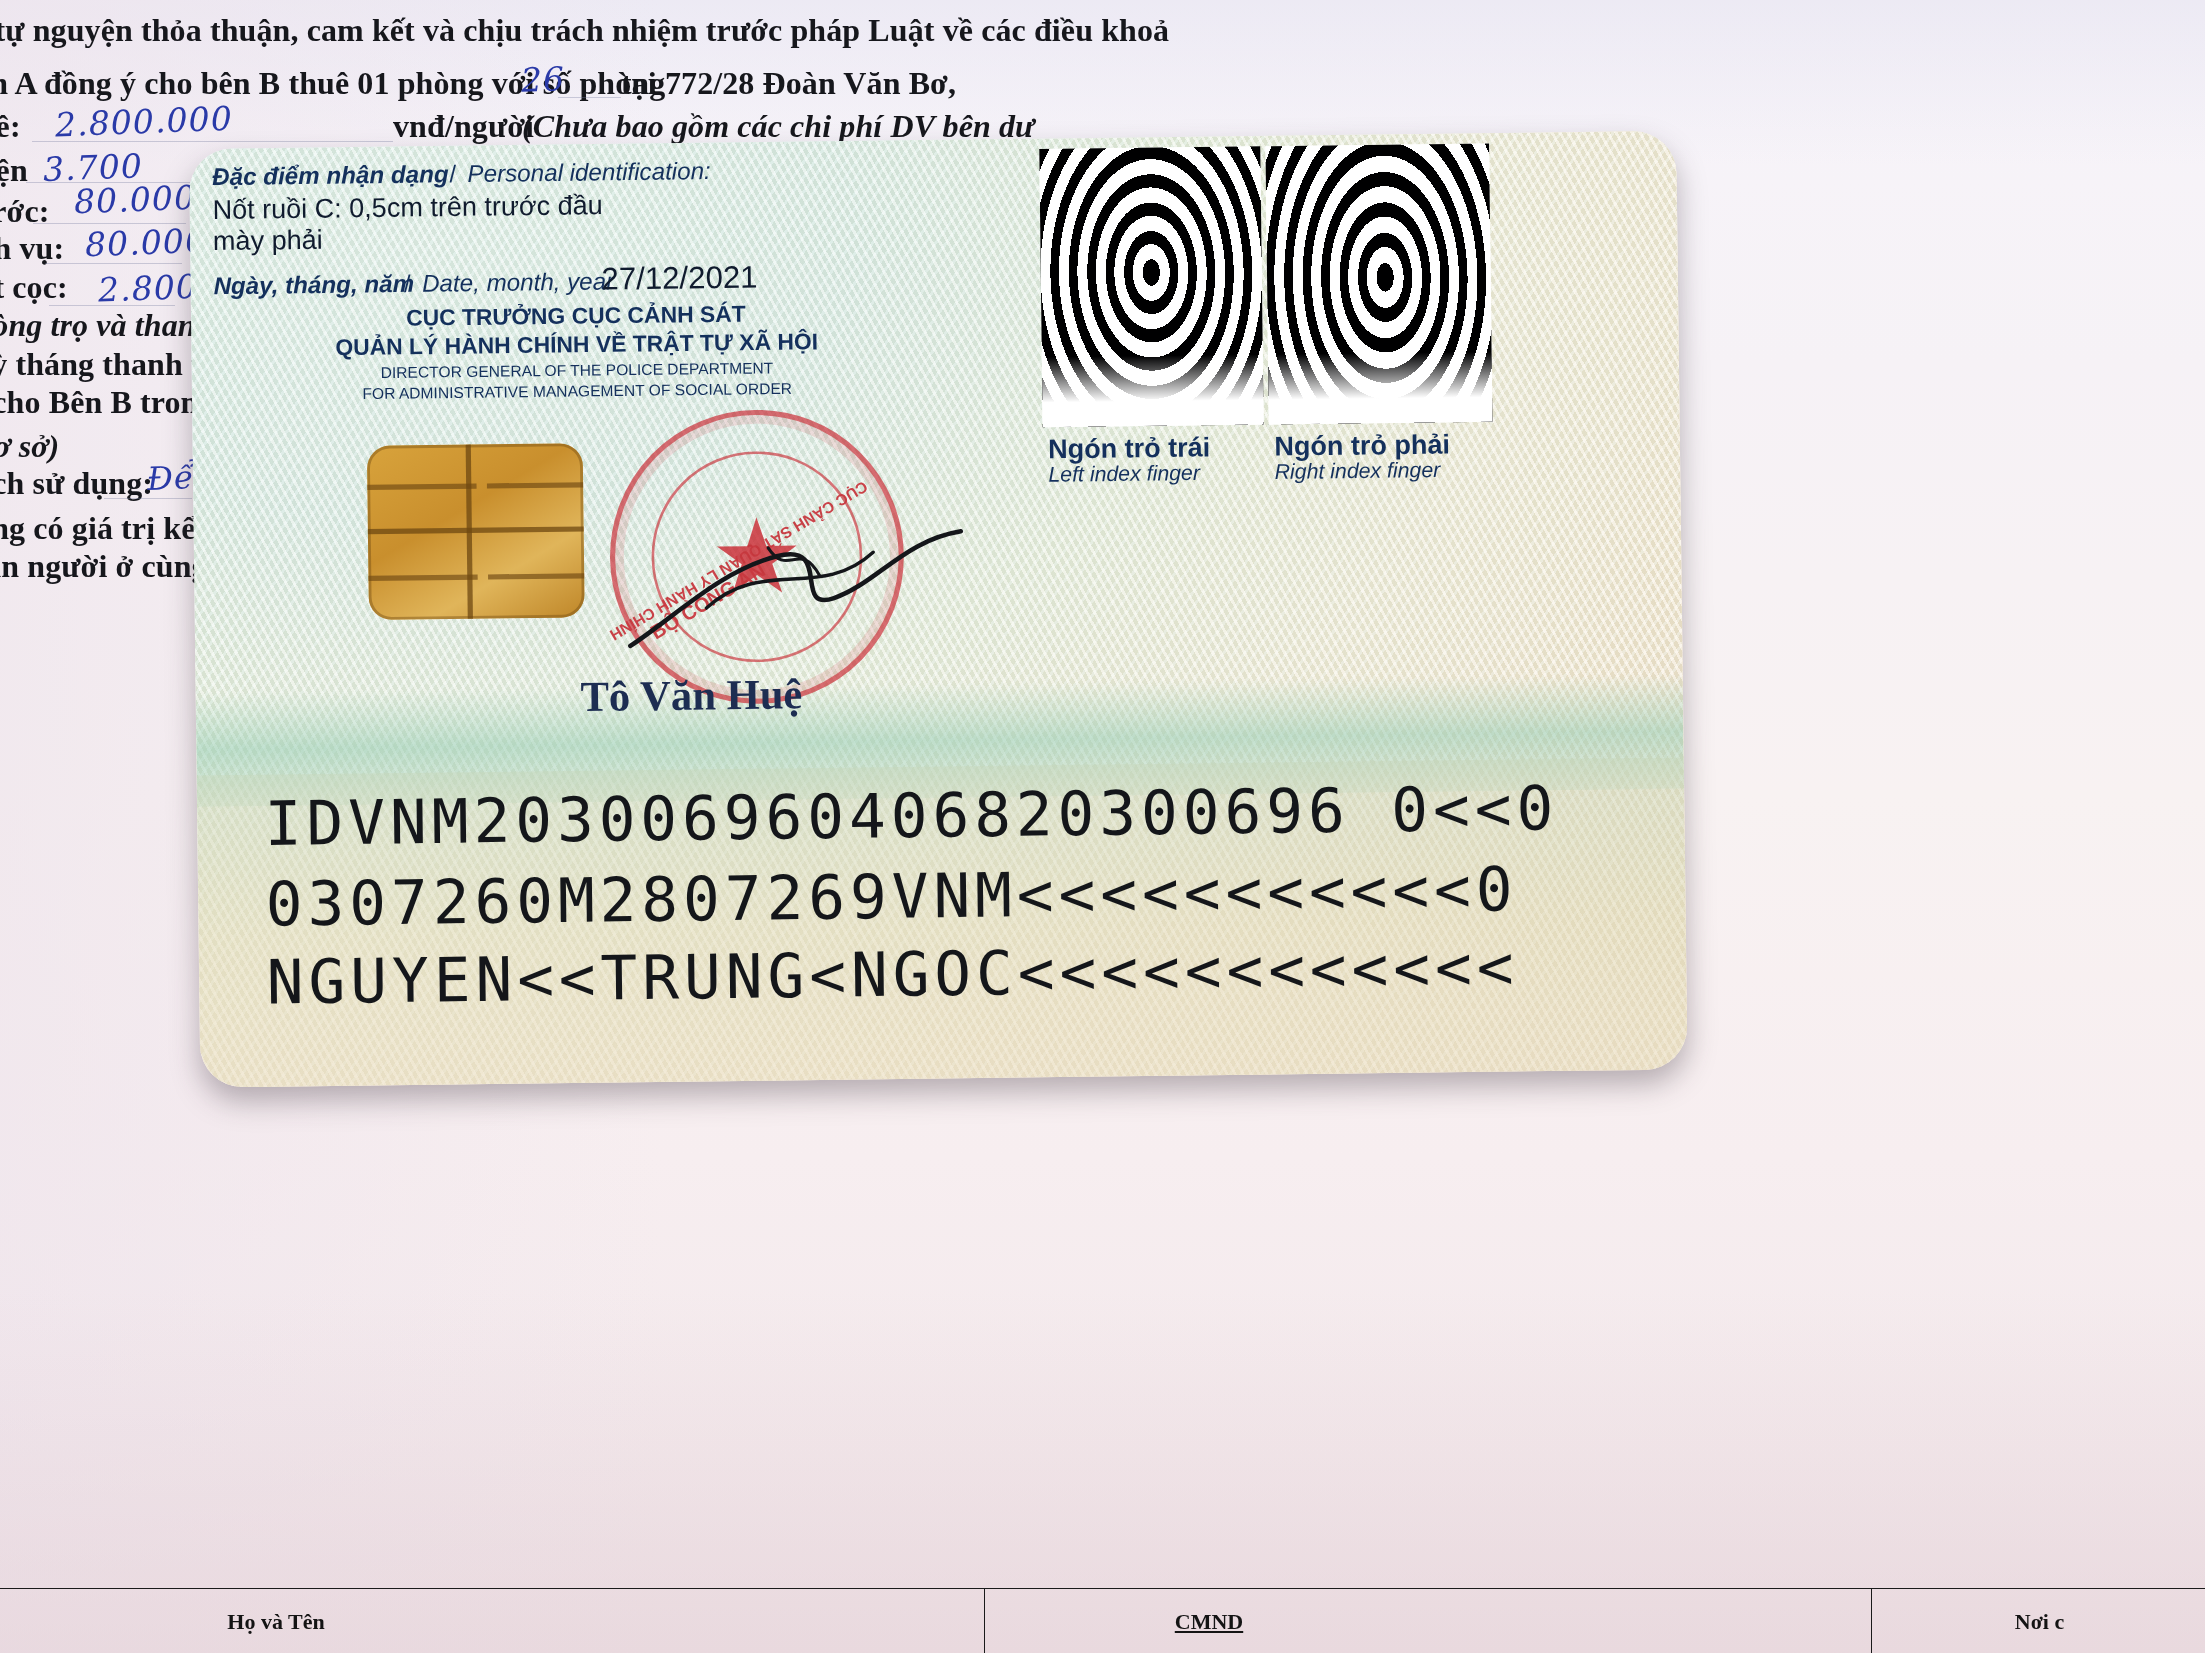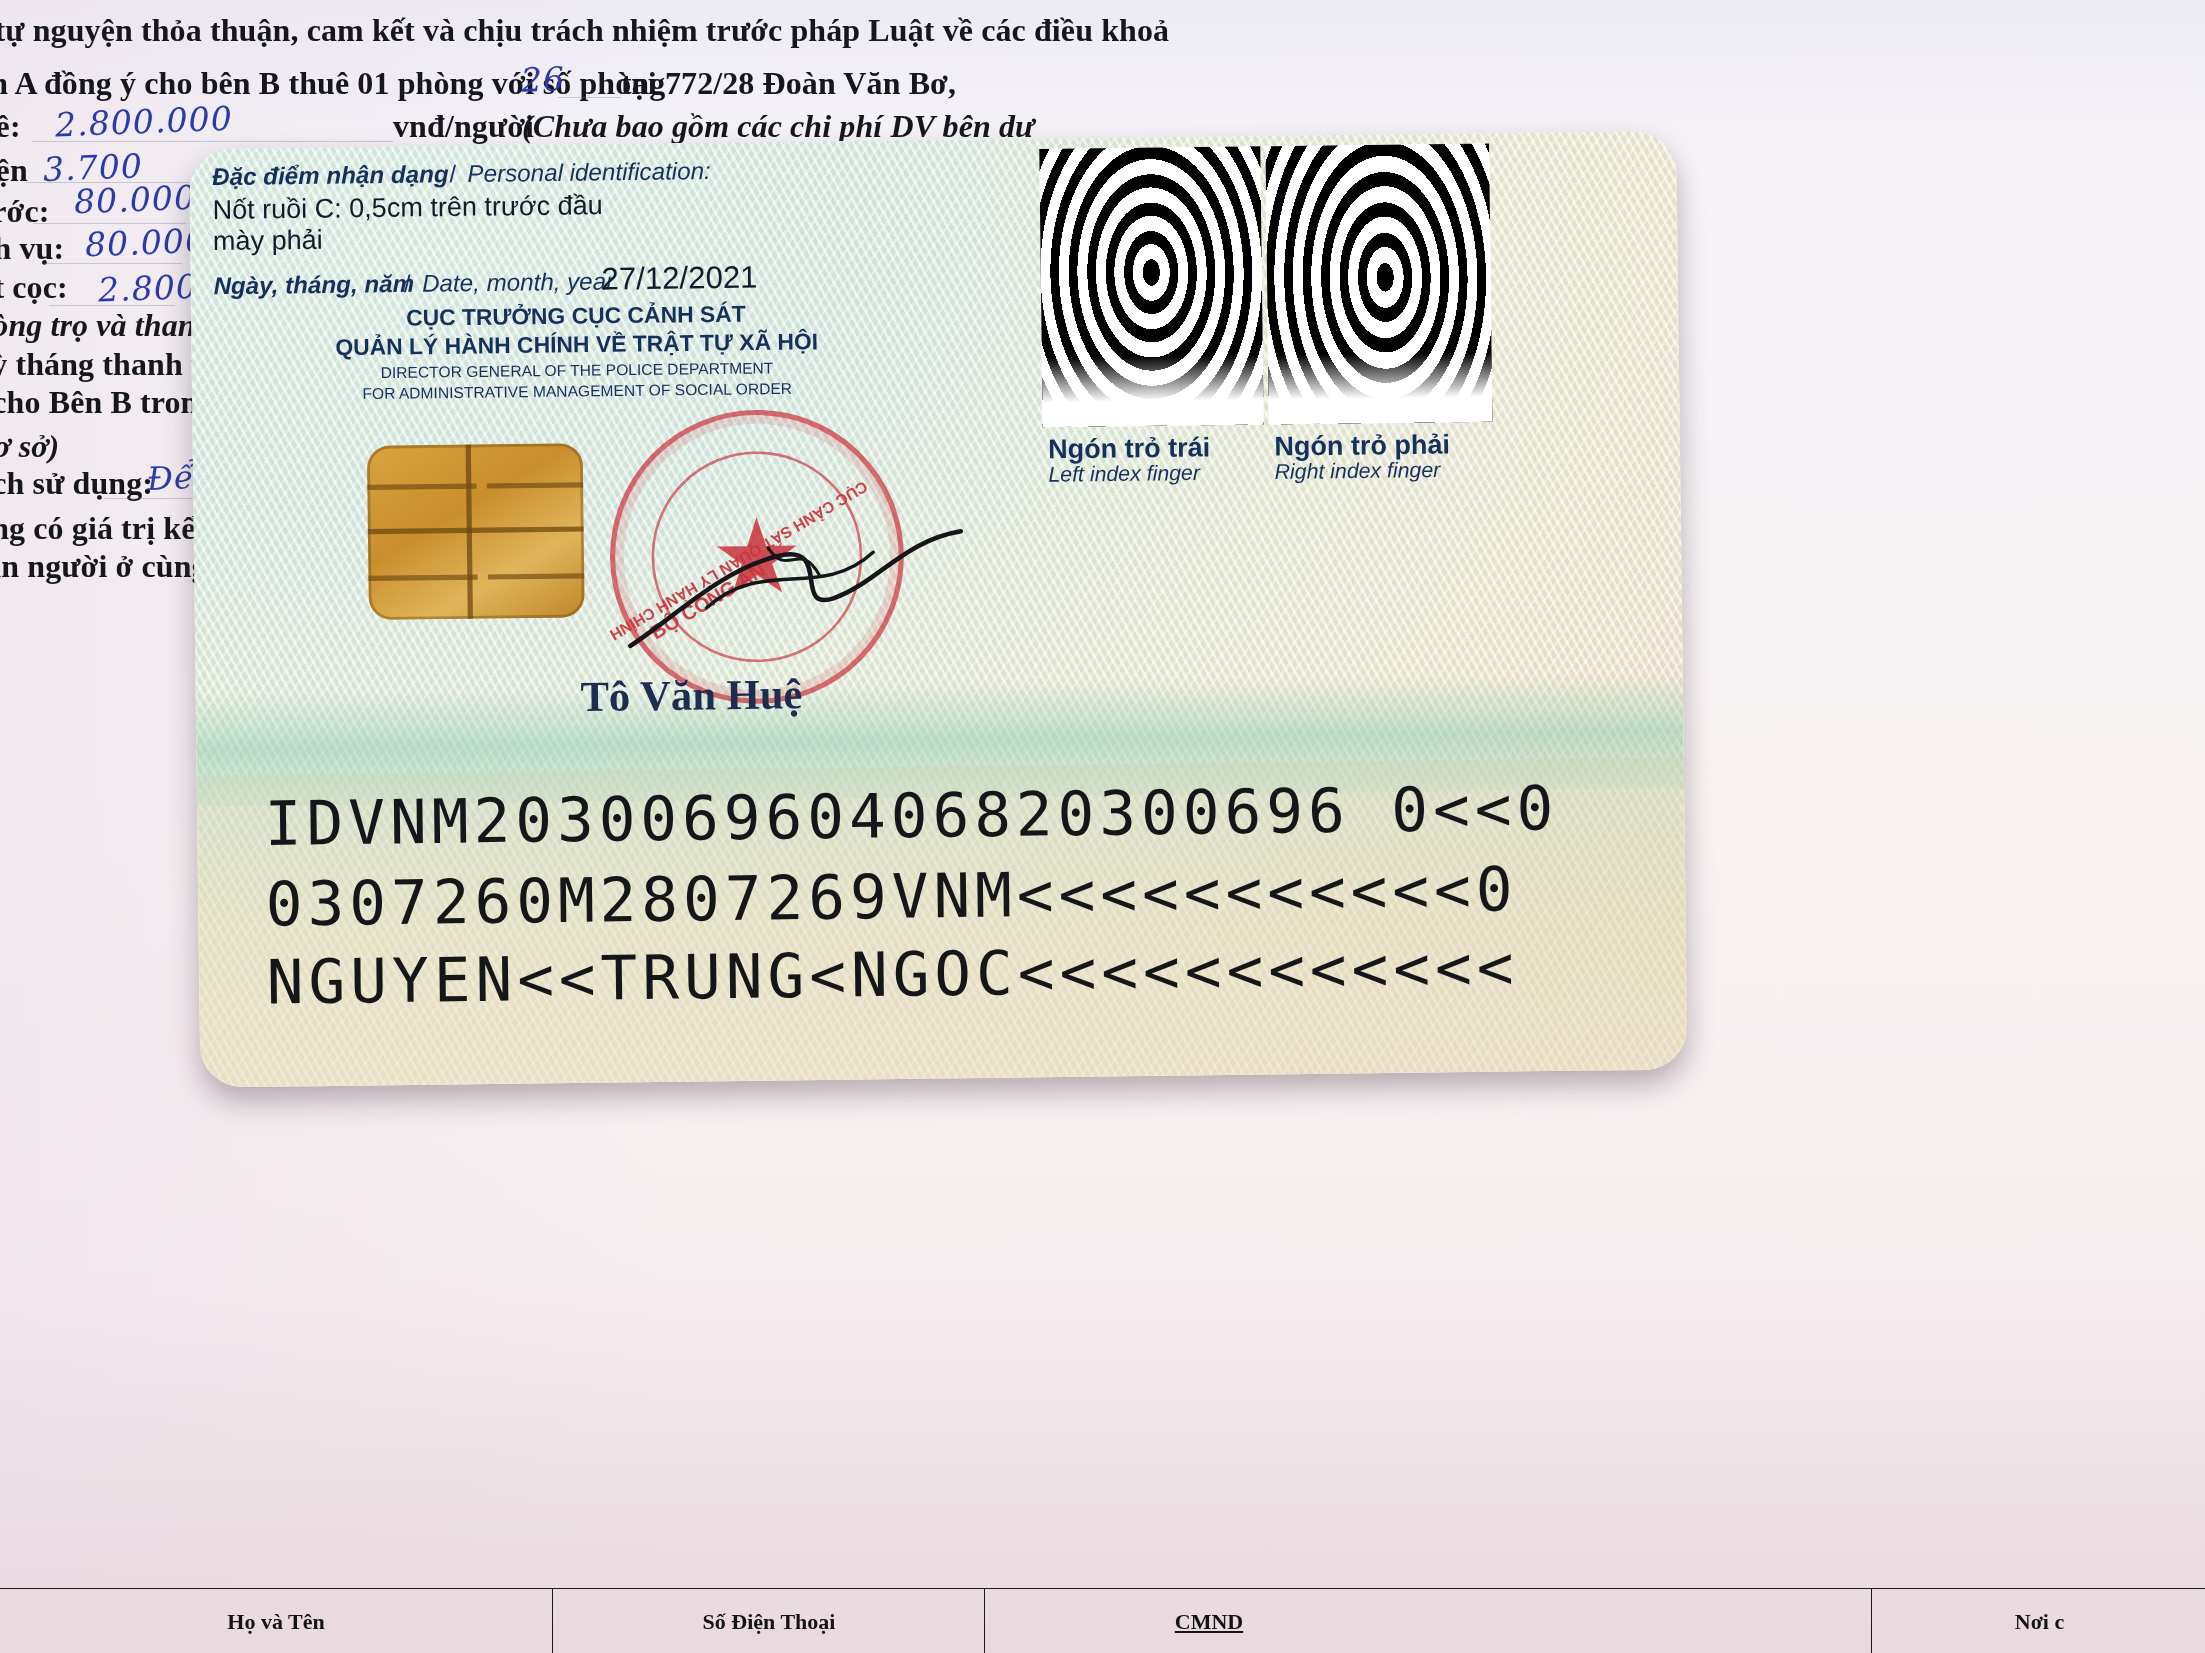--- a/index.html
+++ b/index.html
@@ -324,21 +324,20 @@
     <div class="hand" style="left:377px;top:499px;font-size:32px;">06</div>
     <div class="hand" style="left:495px;top:502px;font-size:32px;">22</div>
     <div class="hand" style="left:754px;top:499px;font-size:32px;">19</div>
     <div class="hand" style="left:830px;top:473px;font-size:32px;">4</div>
   </div>
 
   <div class="faint" style="left:284px;top:583px;font-size:22px;">nội dung ở trên và cam kết thực hiện đúng</div>
 
   <div class="tbl">
     <div class="cell" style="left:0px;width:552px;">Họ và Tên</div>
-    <div class="cell" style="left:552px;width:432px;">Số Điện Thoại</div>
     <div class="cell" style="left:984px;width:448px;text-decoration:underline;">CMND</div>
     <div class="cell" style="left:1871px;width:335px;">Nơi c</div>
   </div>
 
   <div style="position:absolute; left:189px; top:149px; width:1488px; height:941px; transform: rotate(-0.7deg); transform-origin: 0 0;">
     <div style="transform: scale(2.6); transform-origin: 0 0;">
       <div id="idcard" style="position:relative;left:0;top:0;transform:none;box-shadow:0 5.5px 11px rgba(60,50,60,0.35);">
         <div class="guilloche"></div>
         <div class="band"></div>
         <div class="band2"></div>

